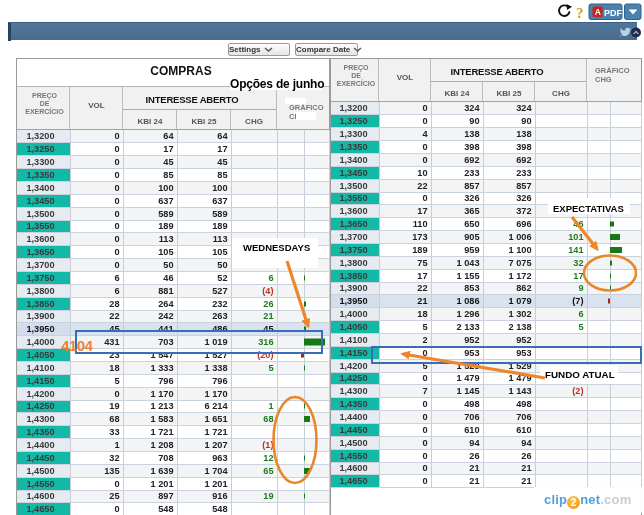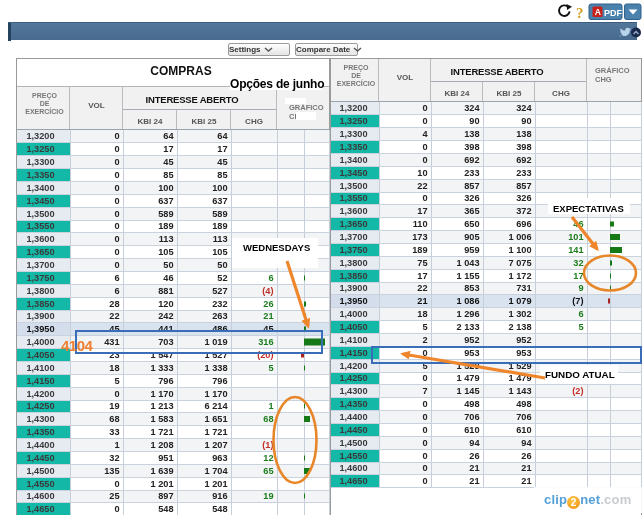--- a/index.html
+++ b/index.html
@@ -259,21 +259,21 @@
 <td class="n">881</td>
 <td class="n">527</td>
 <td class="n neg">(4)</td>
 <td class="gf">
               <i class="cl" style="left:26.0px"></i>
             </td>
 </tr>
 <tr class="ev">
 <td class="pr">1,3850</td>
 <td class="n">28</td>
-<td class="n">120</td>
+<td class="n">264</td>
 <td class="n">232</td>
 <td class="n pos">26</td>
 <td class="gf">
               <i class="cl" style="left:26.0px"></i>
               <i class="b g" style="left:26.0px;width:2.0px;height:5px"></i>
             </td>
 </tr>
 <tr class="odd">
 <td class="pr">1,3900</td>
 <td class="n">22</td>
@@ -387,21 +387,21 @@
 <td class="n">1 208</td>
 <td class="n">1 207</td>
 <td class="n neg">(1)</td>
 <td class="gf">
               <i class="cl" style="left:26.0px"></i>
             </td>
 </tr>
 <tr class="ev">
 <td class="pr">1,4450</td>
 <td class="n">32</td>
-<td class="n">951</td>
+<td class="n">708</td>
 <td class="n">963</td>
 <td class="n pos">12</td>
 <td class="gf">
               <i class="cl" style="left:26.0px"></i>
               <i class="b g" style="left:26.0px;width:1.5px;height:5px"></i>
             </td>
 </tr>
 <tr class="odd">
 <td class="pr">1,4500</td>
 <td class="n">135</td>
@@ -617,21 +617,21 @@
 <td class="n pos">17</td>
 <td class="gf">
               <i class="cl" style="left:22.0px"></i>
               <i class="b g" style="left:22.0px;width:1.5px;height:5px"></i>
             </td>
 </tr>
 <tr class="odd">
 <td class="pr">1,3900</td>
 <td class="n">22</td>
 <td class="n">853</td>
-<td class="n">731</td>
+<td class="n">862</td>
 <td class="n pos">9</td>
 <td class="gf">
               <i class="cl" style="left:22.0px"></i>
               <i class="b g" style="left:22.0px;width:1.5px;height:5px"></i>
             </td>
 </tr>
 <tr class="atm">
 <td class="pr">1,3950</td>
 <td class="n">21</td>
 <td class="n">1 086</td>

